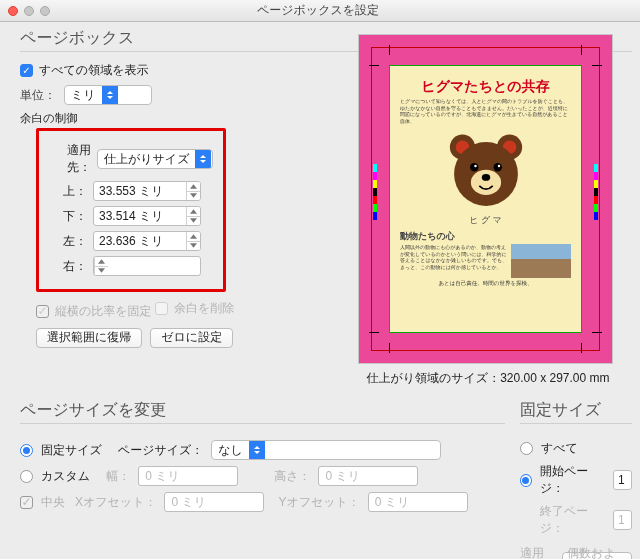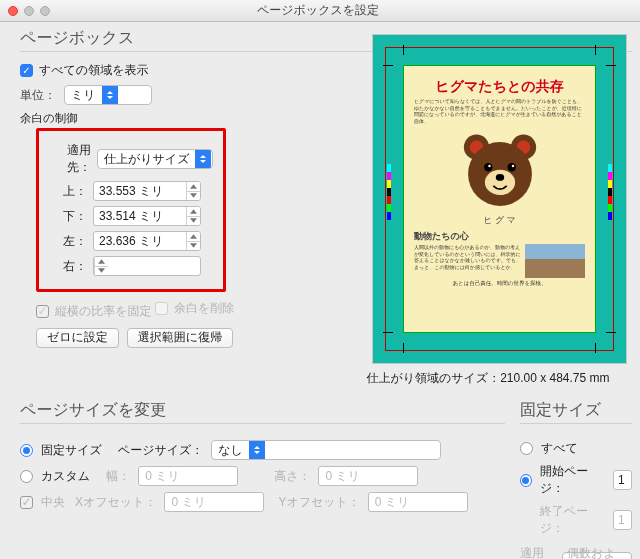--- a/index.html
+++ b/index.html
@@ -93,22 +93,22 @@
     height:20px;display:inline-flex;align-items:center;padding:0 6px;
     font-size:12px;color:#b9b9b9;
   }
   .radio{width:13px;height:13px;border:1px solid #9a9a9a;border-radius:50%;background:#fff;display:inline-flex;align-items:center;justify-content:center;}
   .radio.sel{background:#fff;border-color:#2a7ef6;}
   .radio.sel::after{content:"";width:7px;height:7px;border-radius:50%;background:#2a7ef6;}
   .rightpane{
     position:absolute; left:358px; top:34px; width:260px;
   }
   .preview{
-    width:255px;height:330px;background:#14b8a6;border:1px solid #c6c6c6;
-    padding:8px;position:relative;margin-left:14px;
+    width:255px;height:330px;background:#ec4899;border:1px solid #c6c6c6;
+    padding:8px;position:relative;
   }
   .redframe{position:absolute;border:1px solid #c00000;}
   .redouter{left:12px;top:12px;right:12px;bottom:12px;}
   .cropmark{position:absolute;background:#000;}
   .docpage{
     position:absolute;left:30px;top:30px;right:30px;bottom:30px;
     background:#f9efba;border:1px solid #0a0;
   }
   .doctitle{color:#d1001f;font-weight:700;text-align:center;font-size:14px;margin-top:12px;}
   .docbody{font-size:5px;color:#333;padding:2px 10px 4px;line-height:1.3;}
@@ -240,22 +240,22 @@
       <div class="chk dim" style="margin-top:-2px;">
         <span class="chkbox dimmed">✓</span>
         <span>縦横の比率を固定</span>
       </div>
       <div class="chk dim" style="margin-top:4px;">
         <span class="chkbox" style="background:#f4f4f4;border-color:#d1d1d1;"></span>
         <span>余白を削除</span>
       </div>
 
       <div class="row" style="margin-top:8px;">
+        <div class="btn">選択範囲に復帰</div>
         <div class="btn">ゼロに設定</div>
-        <div class="btn">選択範囲に復帰</div>
       </div>
     </div>
   </div>
 </div>
 
 <div class="rightpane">
   <div class="preview">
     <div class="redframe redouter"></div>
 
     <div class="cropmark" style="left:10px;top:30px;width:10px;height:1px;"></div>
@@ -307,21 +307,21 @@
         <div class="capt">ヒ グ マ</div>
       </div>
       <div class="subt">動物たちの心</div>
       <div style="display:flex;gap:4px;padding:0 10px;">
         <div class="docbody2" style="flex:1;padding:0;">人間以外の動物にも心があるのか、動物の考えが変化しているのかという問いには、科学的に答えることはなかなか難しいものです。でも、きっと、この動物には何か感じているとか、</div>
         <div style="width:60px;height:34px;background:linear-gradient(#8ab5d6 45%,#9c7a55 45%);flex-shrink:0;"></div>
       </div>
       <div class="foot">あとは自己責任。時間の世界を探検、</div>
     </div>
   </div>
-  <div class="caption">仕上がり領域のサイズ：210.00 x 484.75  mm</div>
+  <div class="caption">仕上がり領域のサイズ：320.00 x 297.00  mm</div>
 </div>
 
 <div class="lower">
   <div style="position:relative;">
     <div class="section-label">ページサイズを変更</div>
     <div style="border-top:1px solid #cfcfcf;margin-top:2px;padding-top:10px;width:485px;">
       <div class="row">
         <span class="radio sel"></span>
         <span>固定サイズ</span>
         <span style="margin-left:8px;">ページサイズ：</span>

